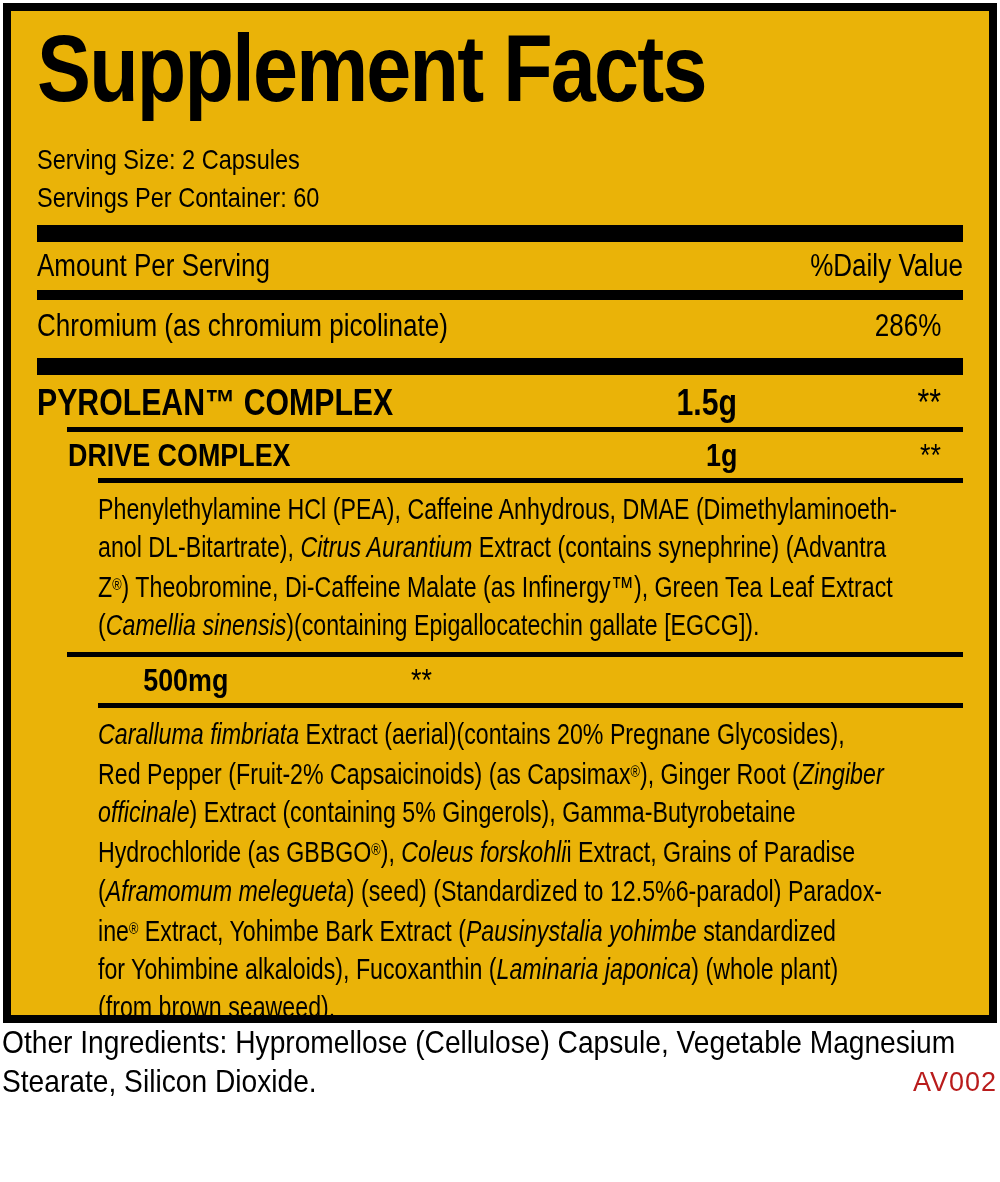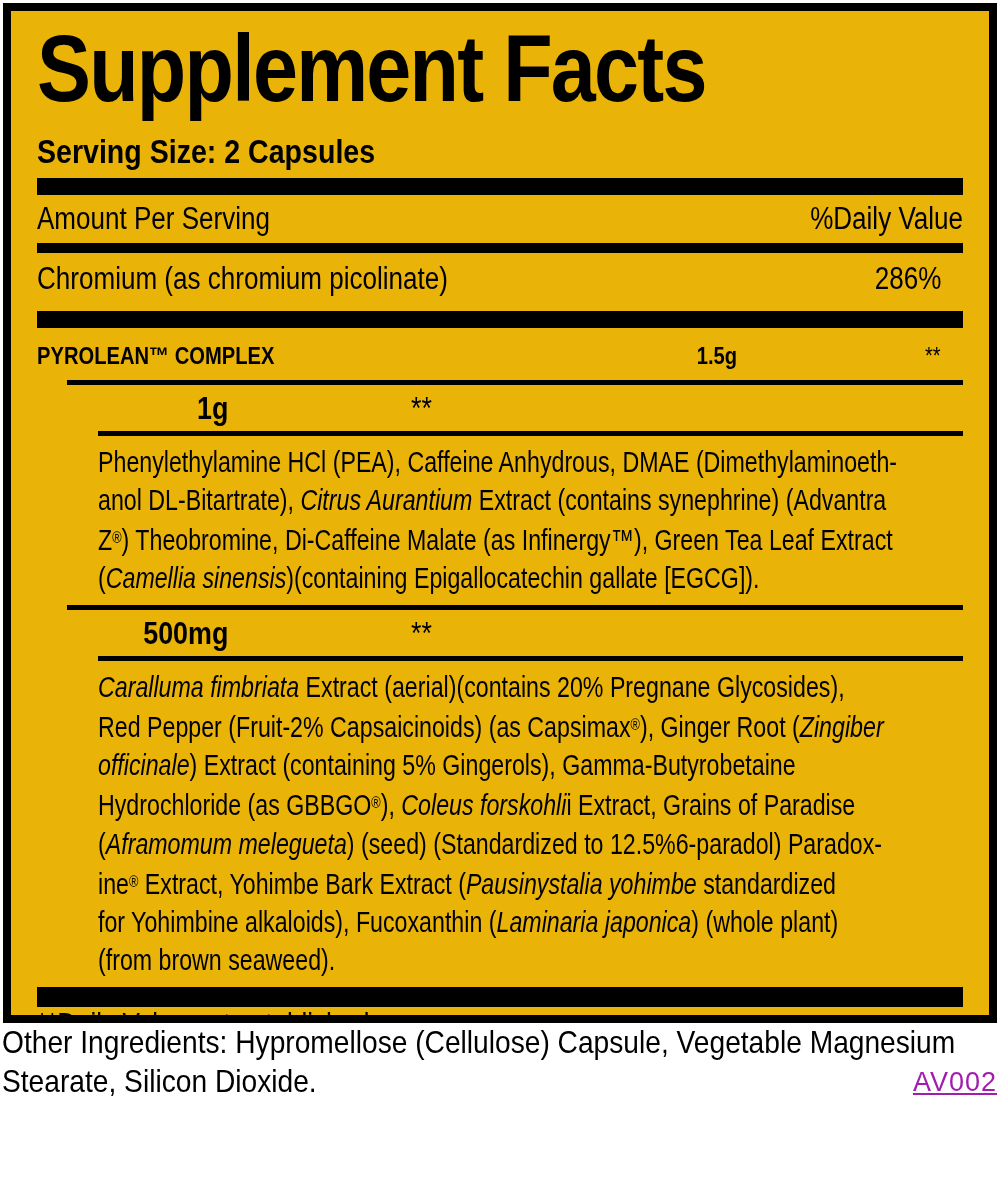--- a/index.html
+++ b/index.html
@@ -23,38 +23,38 @@
   .b{font-weight:bold;}
   .it{font-style:italic;}
   .sup{font-size:.55em;vertical-align:.45em;}
 
   .title{
     padding-top:10px;
     font-size:94px;line-height:96px;font-weight:bold;letter-spacing:-2px;
   }
   .title .cxl{transform:scaleX(.86);}
 
-  .serving{margin-top:15px;font-size:34px;line-height:38px;font-weight:bold;}
+  .serving{margin-top:24px;font-size:28px;line-height:38px;}
 
   .bar16{height:17px;background:#000;margin-top:8px;}
   .bar10{height:10px;background:#000;margin-top:6px;}
   .bar20{height:20px;background:#000;margin-top:8px;}
   .rule5{height:5px;background:#000;}
   .rule5.ind1{margin-left:30px;}
   .rule5.ind2{margin-left:61px;}
   .mt6{margin-top:6px;} .mt3{margin-top:3px;} .mt8{margin-top:8px;}
 
   .frow{display:flex;align-items:baseline;font-size:31px;line-height:36px;}
   .frow .name{flex:1;min-width:0;}
   .frow .amt{width:160px;text-align:right;}
   .frow .dv{width:226px;text-align:right;box-sizing:border-box;padding-right:22px;}
   .frow .dv.flush{padding-right:0;width:300px;}
   .hdr{margin:6px 0;}
   .chromium{margin:8px 0 14px;}
-  .complex{margin:10px 0 6px;font-size:24px;justify-content:center;}
+  .complex{margin:10px 0 6px;font-size:36px;justify-content:center;}
   .subrow{margin:5px 0;padding-left:31px;font-size:32px;}
 
   .para{margin:7px 0 0;padding-left:61px;font-size:29px;line-height:38px;}
   .para .tline{white-space:nowrap;transform:scaleX(.80);transform-origin:0 50%;}
   .para.drive{margin-bottom:8px;}
   .para.burn{margin-bottom:1px;}
 
   .footnote{margin-top:0;font-size:31px;line-height:36px;}
 
   .oi-wrap{position:relative;margin:0 0 0 2px;font-size:32px;line-height:39px;}
@@ -66,20 +66,21 @@
 </style>
 </head>
 <body>
 
 <div class="label-box">
 
   <div class="title"><span class="cxl">Supplement Facts</span></div>
 
   <div class="serving">
     <div><span class="cxl">Serving Size: 2 Capsules</span></div>
+    <div><span class="cxl">Servings Per Container: 60</span></div>
   </div>
 
   <div class="bar16"></div>
 
   <div class="frow hdr">
     <div class="name"><span class="cxl">Amount Per Serving</span></div>
     <div class="dv flush"><span class="cxr">%Daily Value</span></div>
   </div>
 
   <div class="bar10"></div>
@@ -93,20 +94,21 @@
 
   <div class="frow complex b">
     <div class="name"><span class="cxl">PYROLEAN™ COMPLEX</span></div>
     <div class="amt"><span class="cxr">1.5g</span></div>
     <div class="dv" style="font-weight:normal"><span class="cxr">**</span></div>
   </div>
 
   <div class="rule5 ind1 mt6"></div>
 
   <div class="frow subrow b">
+    <div class="name"><span class="cxl">DRIVE COMPLEX</span></div>
     <div class="amt"><span class="cxr">1g</span></div>
     <div class="dv" style="font-weight:normal"><span class="cxr">**</span></div>
   </div>
 
   <div class="rule5 ind2 mt3"></div>
 
   <div class="para drive">
       <div class="tline"><span>Phenylethylamine HCl (PEA), Caffeine Anhydrous, DMAE (Dimethylaminoeth-</span></div>
       <div class="tline"><span>anol DL-Bitartrate), </span><span class="it">Citrus Aurantium</span><span> Extract (contains synephrine) (Advantra</span></div>
       <div class="tline"><span>Z</span><span class="sup">®</span><span>) Theobromine, Di-Caffeine Malate (as Infinergy™), Green Tea Leaf Extract</span></div>
@@ -137,14 +139,14 @@
 
   <div class="footnote"><span class="cxl">**Daily Value not established.</span></div>
 
 </div>
 
 <div class="oi-wrap">
   <div>
       <div class="tline"><span>Other Ingredients: Hypromellose (Cellulose) Capsule, Vegetable Magnesium</span></div>
       <div class="tline"><span>Stearate, Silicon Dioxide.</span></div>
     </div>
-  <div class="code" style="color: #a21caf; text-decoration: underline;">AV002</div>
+  <div class="code" style="color: #b91c1c;">AV002</div>
 </div>
 
 </body></html>

